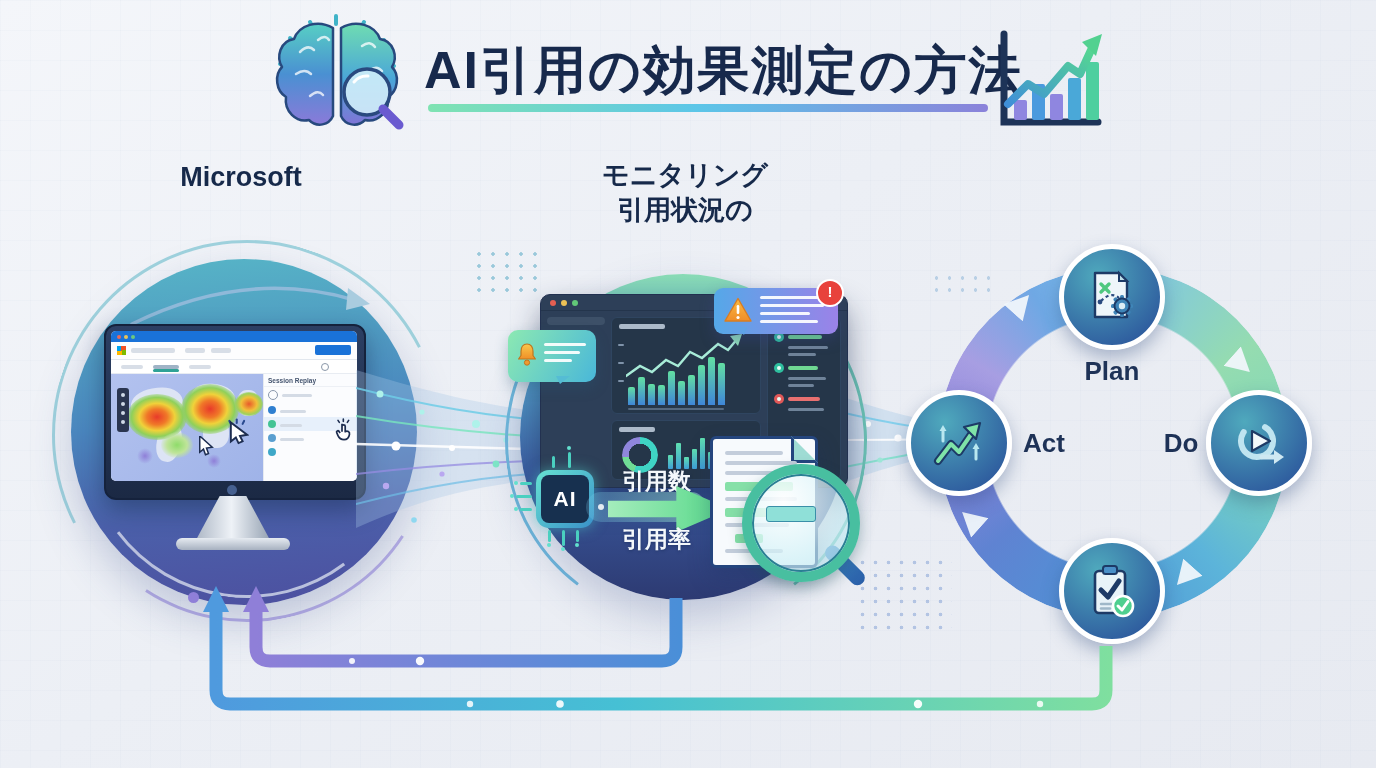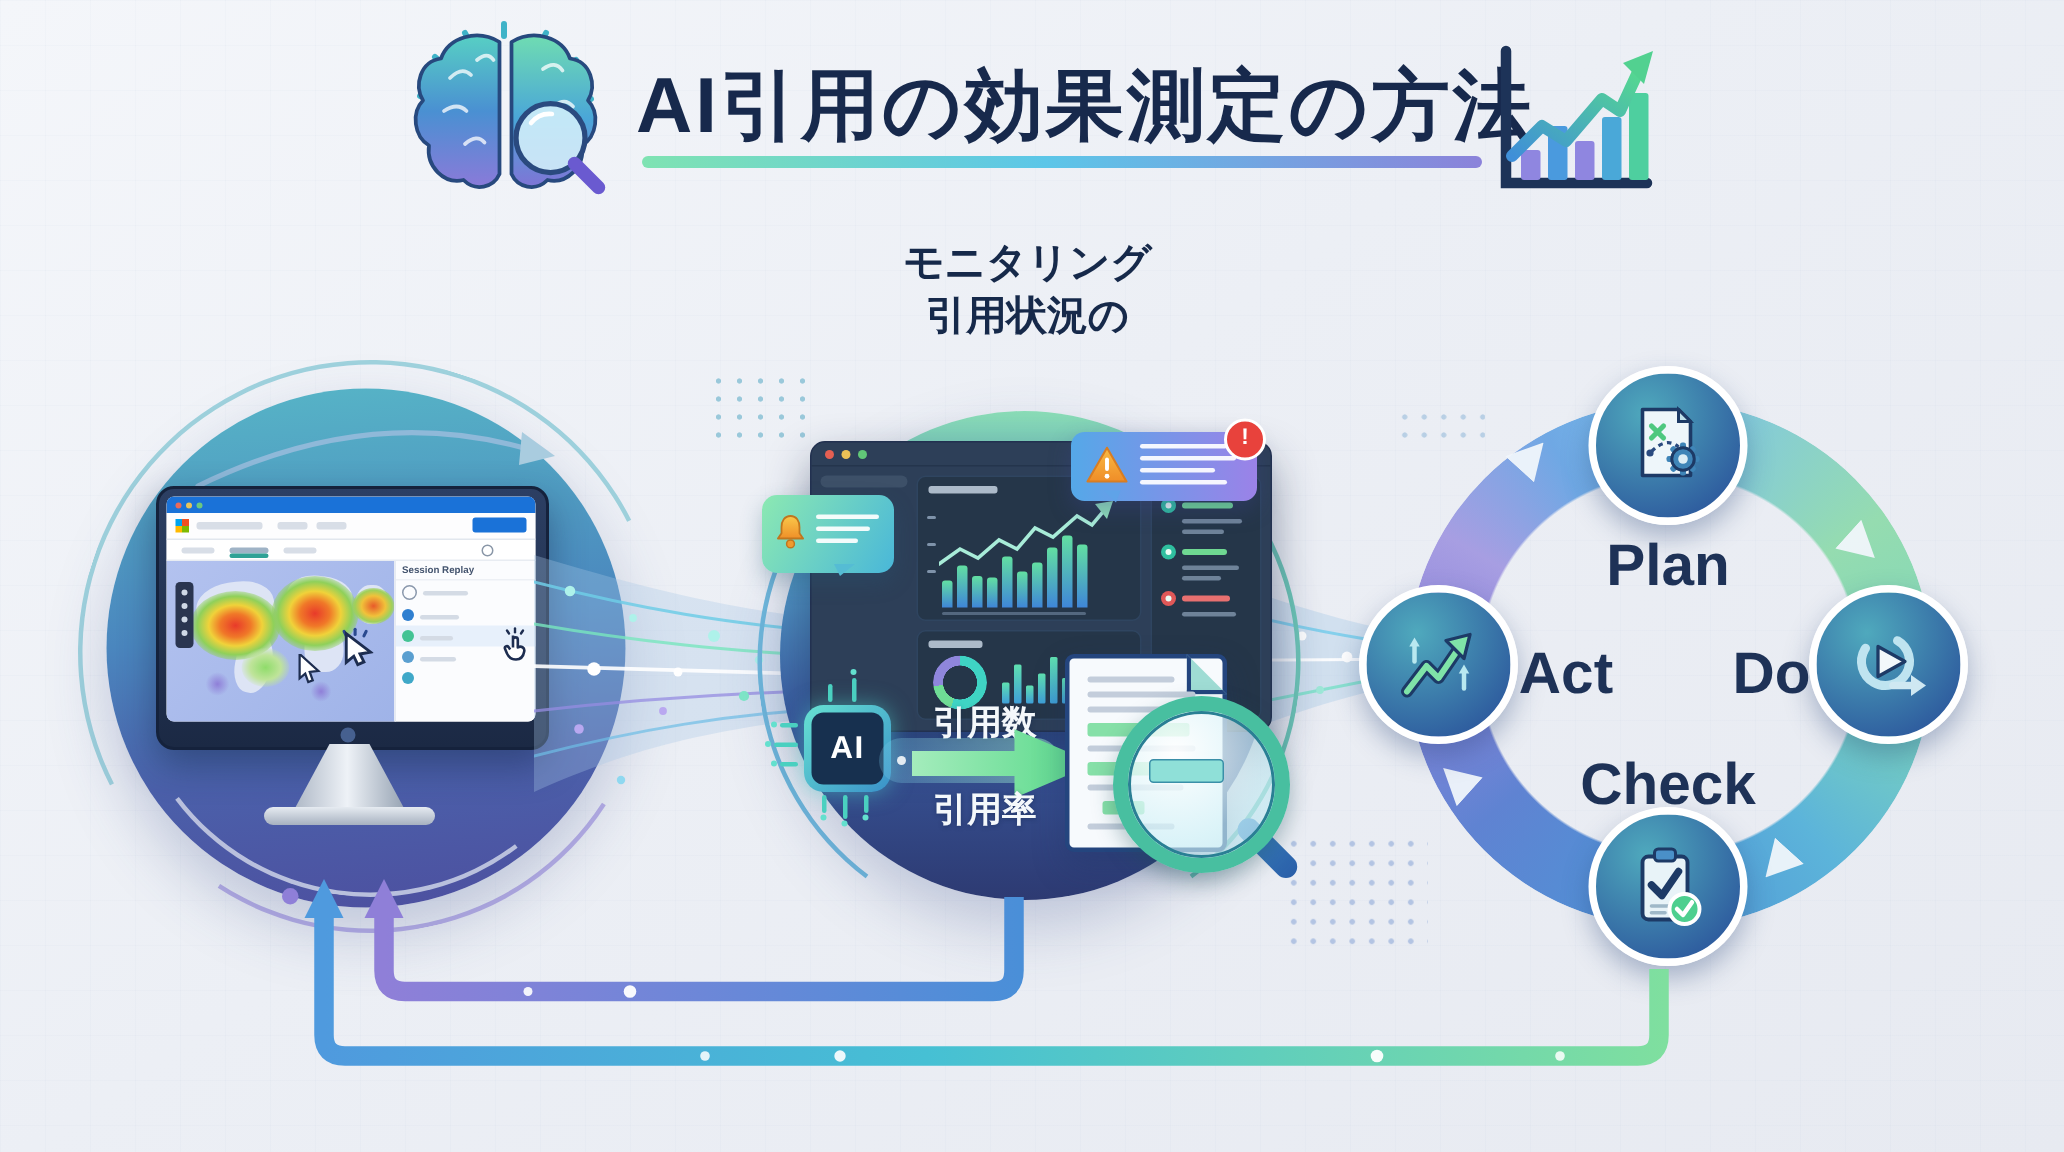--- a/index.html
+++ b/index.html
@@ -138,21 +138,21 @@
     background:conic-gradient(from 0deg,#7cc2ec 0deg,#95dcb0 55deg,#7ed6ba 95deg,#5cb4da 140deg,
       #4f93d6 185deg,#5f83d2 230deg,#8f86dc 272deg,#a79ee2 300deg,#6fa8e4 332deg,#7cc2ec 360deg);
     -webkit-mask:radial-gradient(closest-side,transparent 72%,#000 73%);
             mask:radial-gradient(closest-side,transparent 72%,#000 73%);
     box-shadow:0 14px 30px rgba(60,90,150,.18);}
   .rarrow{width:26px;height:24px;background:#f0f6fb;opacity:.95;
     clip-path:polygon(50% 0,100% 100%,0 100%);}
   .node{width:106px;height:106px;border-radius:50%;border:5px solid #fff;box-sizing:border-box;
     background:radial-gradient(circle at 35% 28%,#4fa9bd,#2f5e9f 78%);
     box-shadow:0 8px 18px rgba(40,70,120,.35);display:flex;align-items:center;justify-content:center;}
-  .plabel{font-size:39px;font-weight:800;color:#1e3257;text-align:center;}
+  .plabel{font-size:26px;font-weight:800;color:#1e3257;text-align:center;}
 </style>
 </head>
 <body>
 
 <div class="stage">
 
   <div class="abs grid"></div>
   <div class="abs dotgrid" style="left:472px;top:248px;width:74px;height:46px;
     background-image:radial-gradient(circle,rgba(70,160,190,.5) 1.5px,transparent 2px);background-size:14px 12px;"></div>
   <div class="abs dotgrid" style="left:856px;top:556px;width:96px;height:80px;
@@ -217,20 +217,21 @@
     <rect x="22" y="74" width="13" height="20" rx="2" fill="#8f86e0"></rect>
     <rect x="40" y="58" width="13" height="36" rx="2" fill="#4a9ade"></rect>
     <rect x="58" y="68" width="13" height="26" rx="2" fill="#8f86e0"></rect>
     <rect x="76" y="52" width="13" height="42" rx="2" fill="#4aa8d8"></rect>
     <rect x="94" y="36" width="13" height="58" rx="2" fill="#4ecf9f"></rect>
     <polyline points="16,78 36,58 52,68 76,40 88,48 100,22" stroke="url(#ag)" stroke-width="8" fill="none" stroke-linecap="round" stroke-linejoin="round"></polyline>
     <polygon points="90,16 110,8 104,30" fill="#52d190"></polygon>
   </svg>
 
   <div class="abs sec" style="left:100px;top:160px;width:282px;">
+    <div>Microsoft</div>
   </div>
   <div class="abs sec" style="left:545px;top:158px;width:280px;">
     <div>モニタリング</div>
     <div>引用状況の</div>
   </div>
 
   <div class="abs arc" style="left:52px;top:240px;width:384px;height:384px;border-top-color:#9fd2dd;border-left-color:#9fd2dd;transform:rotate(18deg);"></div>
   <div class="abs arc" style="left:60px;top:248px;width:368px;height:368px;border-bottom-color:#b7aee6;transform:rotate(-12deg);"></div>
   <div class="abs circleL"></div>
   <svg class="abs" style="left:118px;top:266px" width="266" height="66" viewBox="0 0 266 66">
@@ -612,21 +613,20 @@
       <polygon points="9.5,16 13,10 16.5,16" fill="#b9e8f0"></polygon>
       <polygon points="42.5,34 46,28 49.5,34" fill="#b9e8f0"></polygon>
       <path d="M8,46 L21,29 L29,37 L42,18" fill="none" stroke="#1d3a66" stroke-width="8" stroke-linecap="round" stroke-linejoin="round"></path>
       <path d="M8,46 L21,29 L29,37 L42,18" fill="none" stroke="#7fe3a8" stroke-width="4" stroke-linecap="round" stroke-linejoin="round"></path>
       <polygon points="34,12 50,8 46,24" fill="#7fe3a8" stroke="#1d3a66" stroke-width="2.2" stroke-linejoin="round"></polygon>
     </svg>
   </div>
 
   <div class="abs plabel" style="left:1059px;top:356px;width:106px;">Plan</div>
   <div class="abs plabel" style="left:1146px;top:428px;width:70px;">Do</div>
-  <div class="abs plabel" style="left:1043px;top:502px;width:138px;">Check</div>
   <div class="abs plabel" style="left:1004px;top:428px;width:80px;">Act</div>
 
   <div class="abs" style="left:188px;top:592px;width:11px;height:11px;border-radius:50%;background:#8f7fd8;"></div>
   <div class="abs arc" style="left:84px;top:272px;width:320px;height:320px;border-bottom-color:#b9c0dd;transform:rotate(8deg);"></div>
 
   <svg class="abs" style="left:0;top:560px" width="1376" height="208" viewBox="0 0 1376 208">
     <defs>
       <linearGradient id="gOuter" gradientUnits="userSpaceOnUse" x1="216" y1="0" x2="1110" y2="0">
         <stop offset="0" stop-color="#4f9ade"></stop>
           <stop offset=".45" stop-color="#46c0d4"></stop>

